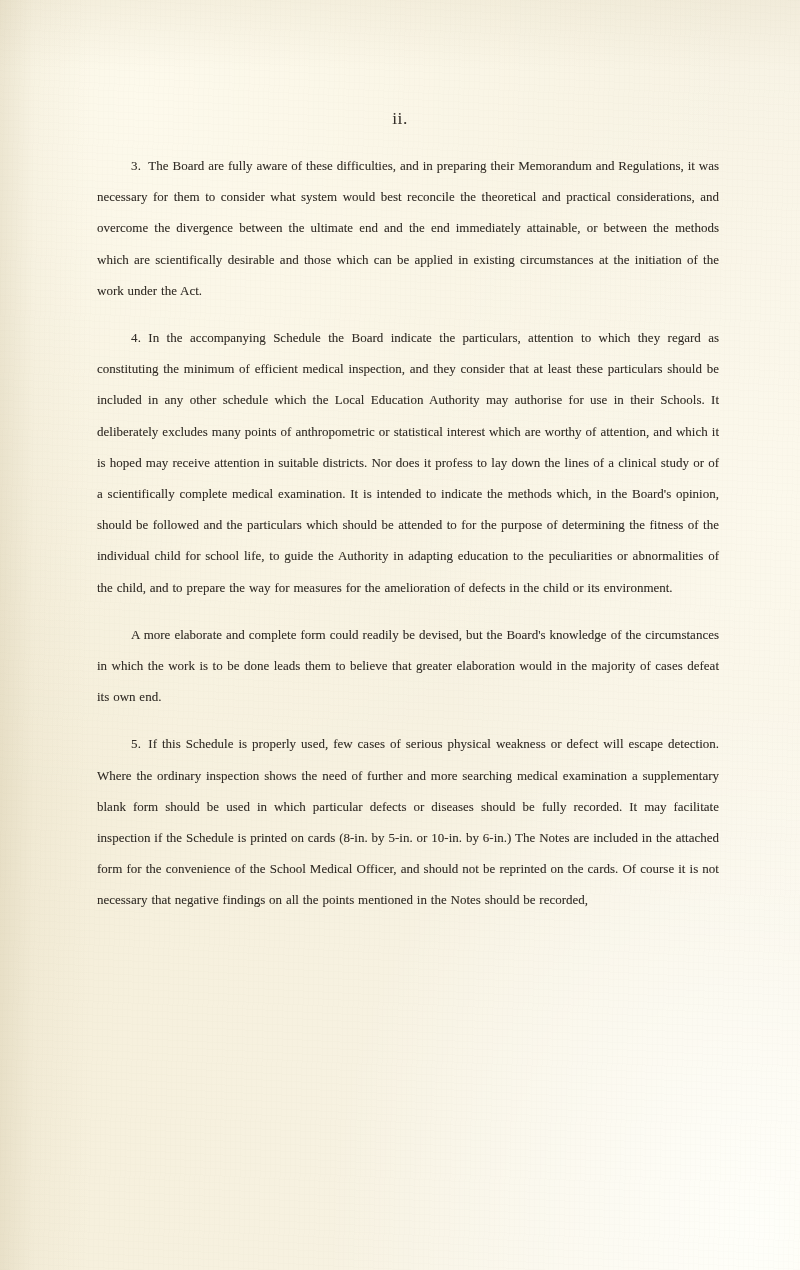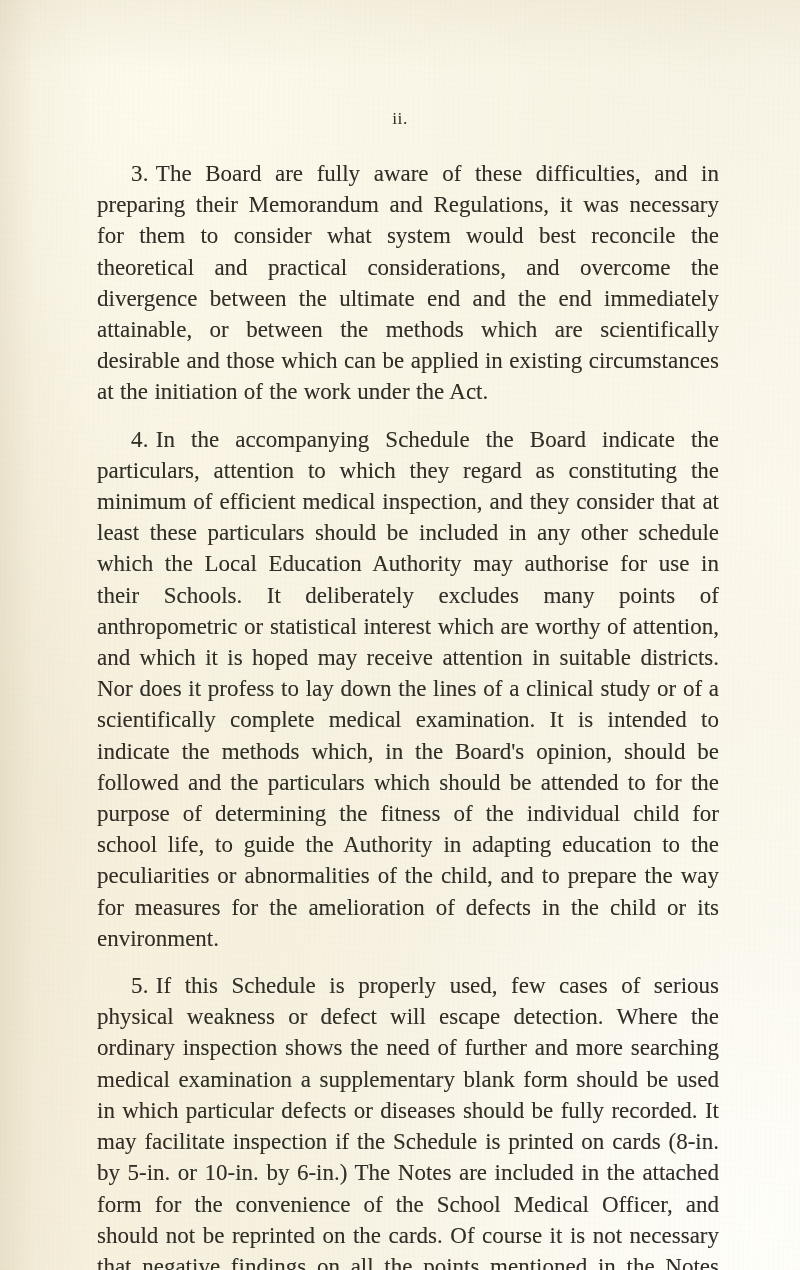--- a/index.html
+++ b/index.html
@@ -61,24 +61,24 @@
   }
 
   
   #textblock {
     position: absolute;
     left: 97px;
     top: 150px;
     width: 622px;
   }
   p.para {
-    margin: 8px 0 0 0;
+    margin: 0 0 0 0;
     text-align: justify;
     text-justify: inter-word;
-    font-size: 23px;
+    font-size: 13px;
     line-height: 31.2px;
     color: #322d27;
     text-indent: 34px;
     word-spacing: .6px;
     -webkit-font-smoothing: antialiased;
   }
   p.para + p.para {
     margin-top: 17px;
   }
   p.para.tight + p.para.tight {
@@ -104,17 +104,18 @@
   <div id="vignette"></div>
 
   <div id="folio" style="color: rgb(50, 45, 39);">ii.</div>
 
   <div id="textblock">
 
     <p class="para tight" style="color: rgb(50, 45, 39);"><span class="num">3.</span><span>The Board are fully aware of these difficulties, and in preparing their Memorandum and Regulations, it was necessary for them to consider what system would best reconcile the theoretical and practical considerations, and overcome the divergence between the ultimate end and the end immediately attainable, or between the methods which are scientifically desirable and those which can be applied in existing circumstances at the initiation of the work under the Act.</span></p>
 
     <p class="para tight" style="color: rgb(50, 45, 39);"><span class="num">4.</span><span>In the accompanying Schedule the Board indicate the particulars, attention to which they regard as constituting the </span><span class="it">minimum</span><span> of efficient medical inspection, and they consider that at least these particulars should be included in any other schedule which the Local Education Authority may authorise for use in their Schools. It deliberately excludes many points of anthropometric or statistical interest which are worthy of attention, and which it is hoped may receive attention in suitable districts.  Nor does it profess to lay down the lines of a clinical study or of a scientifically complete medical examination.  It is intended to indicate the methods which, in the Board's opinion, should be followed and the particulars which should be attended to for the purpose of determining the fitness of the individual child for school life, to guide the Authority in adapting education to the peculiarities or abnormalities of the child, and to prepare the way for measures for the amelioration of defects in the child or its environment.</span></p>
 
+    <p class="para tight" style="color: rgb(50, 45, 39);"><span>A more elaborate and complete form could readily be devised, but the Board's knowledge of the circumstances in which the work is to be done leads them to believe that greater elaboration would in the majority of cases defeat its own end.</span></p>
 
     <p class="para tight" style="color: rgb(50, 45, 39);"><span class="num">5.</span><span>If this Schedule is properly used, few cases of serious physical weakness or defect will escape detection.  Where the ordinary inspection shows the need of further and more searching medical examination a supplementary blank form should be used in which particular defects or diseases should be fully recorded.  It may facilitate inspection if the Schedule is printed on cards (8-in. by 5-in. or 10-in. by 6-in.)  The Notes are included in the attached form for the convenience of the School Medical Officer, and should not be reprinted on the cards.  Of course it is not necessary that negative findings on all the points mentioned in the Notes should be recorded,</span></p>
 
   </div>
 </div>
 
 </body></html>

